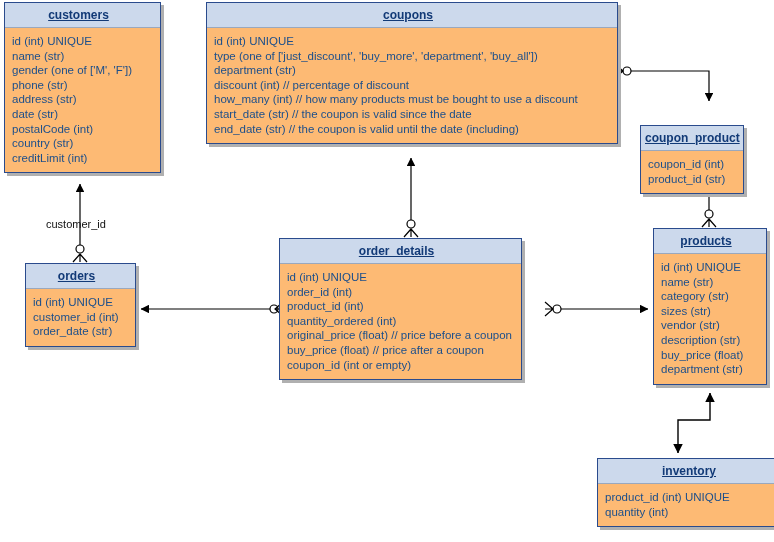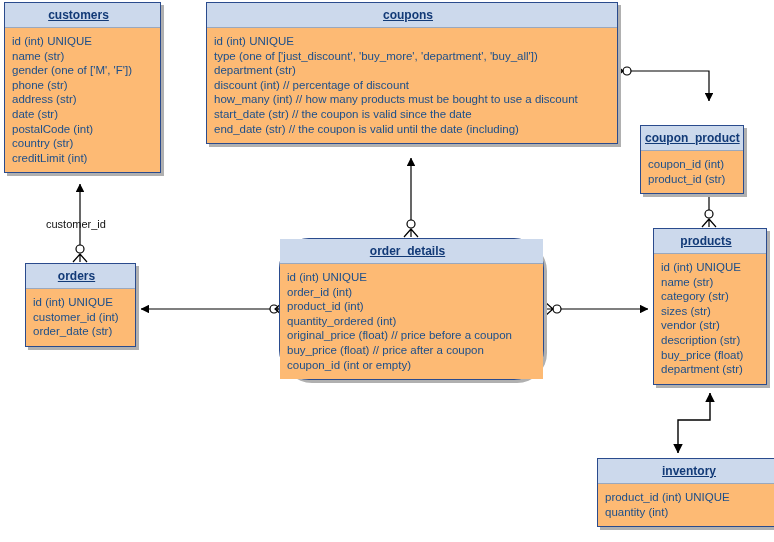--- a/index.html
+++ b/index.html
@@ -157,21 +157,21 @@
       <div class="field">name (str)</div>
       <div class="field">category (str)</div>
       <div class="field">sizes (str)</div>
       <div class="field">vendor (str)</div>
       <div class="field">description (str)</div>
       <div class="field">buy_price (float)</div>
       <div class="field">department (str)</div>
     </div>
   </div>
 
-  <div class="entity" style="left:279px; top:238px; width:265px;border-radius:30px;">
+  <div class="entity" style="left:279px; top:238px; width:243px;">
     <div class="entity-header">order_details</div>
     <div class="entity-body">
       <div class="field">id (int) UNIQUE</div>
       <div class="field">order_id (int)</div>
       <div class="field">product_id (int)</div>
       <div class="field">quantity_ordered (int)</div>
       <div class="field">original_price (float)  // price before a coupon</div>
       <div class="field">buy_price (float)  // price after a coupon</div>
       <div class="field">coupon_id (int or empty)</div>
     </div>

